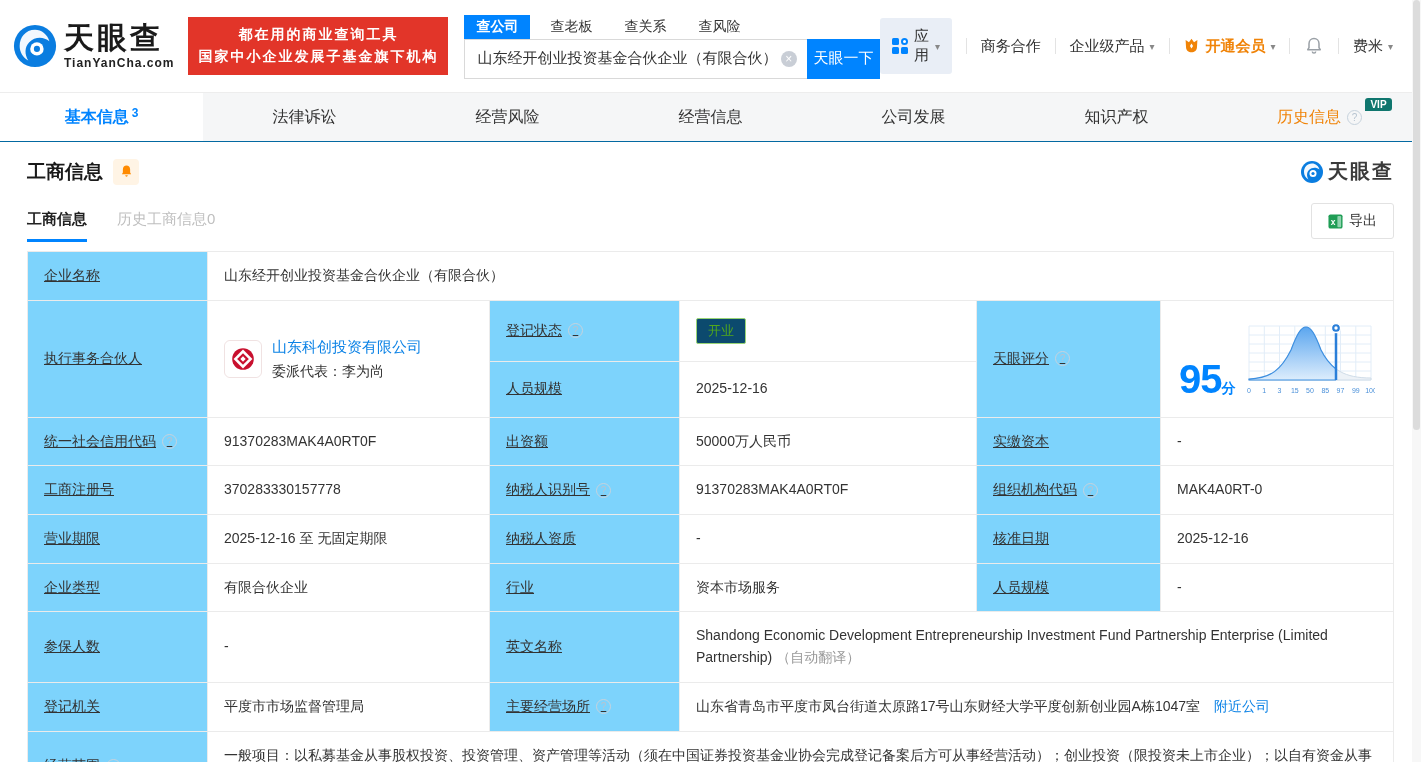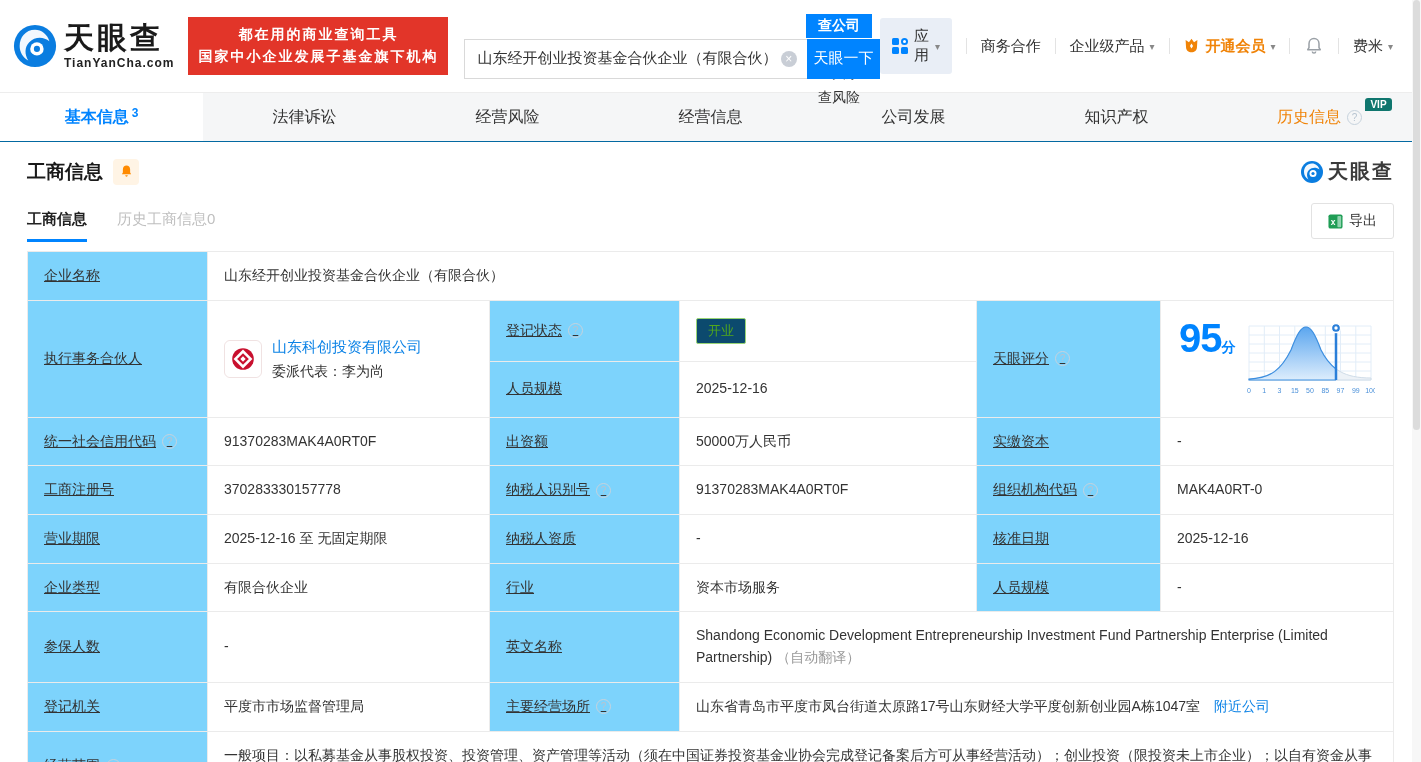--- a/index.html
+++ b/index.html
@@ -10,21 +10,21 @@
   
   .header { display:flex; align-items:center; height:92px; padding:0 28px 0 12px; }
   .logo-wrap { display:flex; align-items:center; cursor:pointer; }
   .logo-icon { width:46px; height:46px; flex:0 0 46px; }
   .logo-text { margin-left:6px; }
   .logo-title { font-size:30px; font-weight:bold; color:#1a1a1a; letter-spacing:3px; line-height:1; }
   .logo-domain { font-size:12px; font-weight:bold; color:#222; letter-spacing:1px; margin-top:3px; }
   .banner { background:#e23529; color:#fff; font-weight:bold; font-size:14px; line-height:1.55;
     padding:7px 10px; margin-left:14px; letter-spacing:2px; text-align:center; white-space:nowrap; }
   .search-block { margin-left:16px; width:452px; }
-  .search-tabs { display:flex; align-items:flex-end; height:25px; font-size:14px;flex-direction:column; }
+  .search-tabs { display:flex; align-items:flex-end; height:25px; font-size:14px; }
   .search-tab { padding:3px 12px; cursor:pointer; color:#333; margin-right:8px; }
   .search-tab.active { background:#0084ff; color:#fff; font-weight:bold; }
   .search-row { display:flex; height:40px; }
   .search-input-wrap { position:relative; flex:1; }
   .search-input { width:100%; height:40px; border:1px solid #d9d9d9; border-right:none;
     padding:0 34px 0 12px; font-size:15px; color:#333; outline:none;
     font-family:"Liberation Sans","DejaVu Sans",sans-serif; }
   .clear-btn { position:absolute; right:10px; top:12px; width:16px; height:16px; border-radius:50%;
     background:#c9ced6; color:#fff; font-size:12px; line-height:16px; text-align:center; cursor:pointer; }
   .clear-btn::after { content:"×"; }
@@ -83,21 +83,21 @@
   td.lbl { background:#7dd3fc; color:#333;text-decoration:underline; }
   td.lbl .lblin { display:flex; align-items:center; }
   .dash { color:#333; }
   .badge-open { display:inline-block; border:1px solid #99d576; background:#0c4a6e; color:#52a81c;
     font-size:13px; padding:2px 11px; border-radius:2px; }
   .partner { display:flex; align-items:center; }
   .p-logo { width:38px; height:38px; flex:0 0 38px; border:1px solid #f0e2e2; border-radius:6px; }
   .p-info { margin-left:10px; }
   .p-link { color:#0b82e6; font-size:15px; cursor:pointer; }
   .p-delegate { color:#333; margin-top:3px; font-size:14px; }
-  .score-cell { display:flex; align-items:flex-start; justify-content:space-between; padding:4px 2px; }
+  .score-cell { display:flex; align-items:flex-end; justify-content:space-between; padding:4px 2px; }
   .score-num { color:#0084ff; font-weight:bold; font-size:40px; line-height:1; letter-spacing:-1px; }
   .score-unit { color:#0084ff; font-size:14px; font-weight:bold; }
   .auto-note { color:#999; }
   .near-link { color:#0b82e6; cursor:pointer; margin-left:10px; white-space:nowrap; }
 
   
   .scrollbar { position:absolute; right:0; top:0; width:9px; height:762px; background:#f7f7f7; }
   .scroll-thumb { position:absolute; top:0; left:1px; width:7px; height:430px; background:#dcdcdc; border-radius:4px; }
 </style>
 </head>

